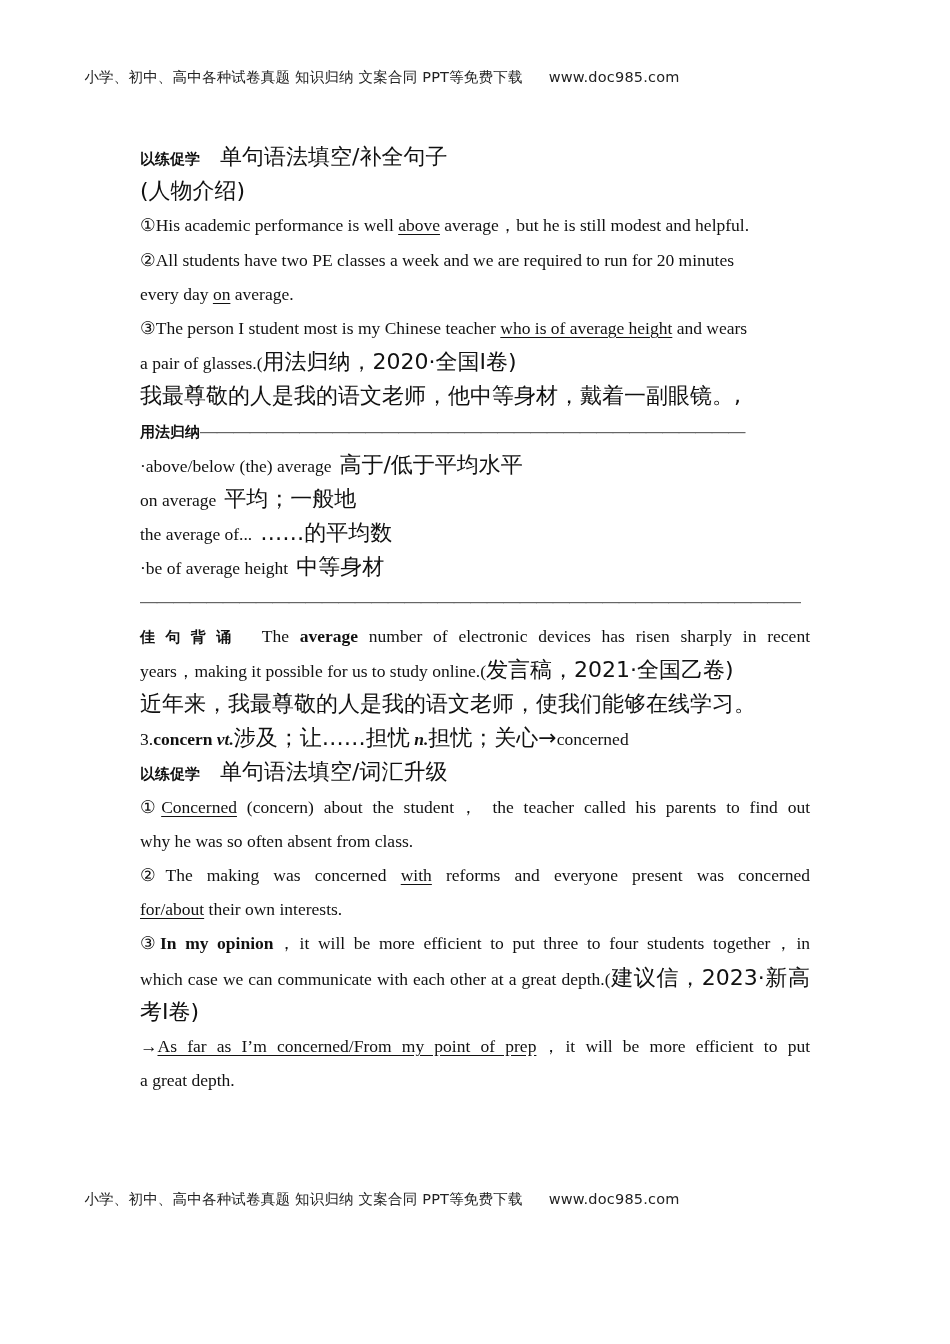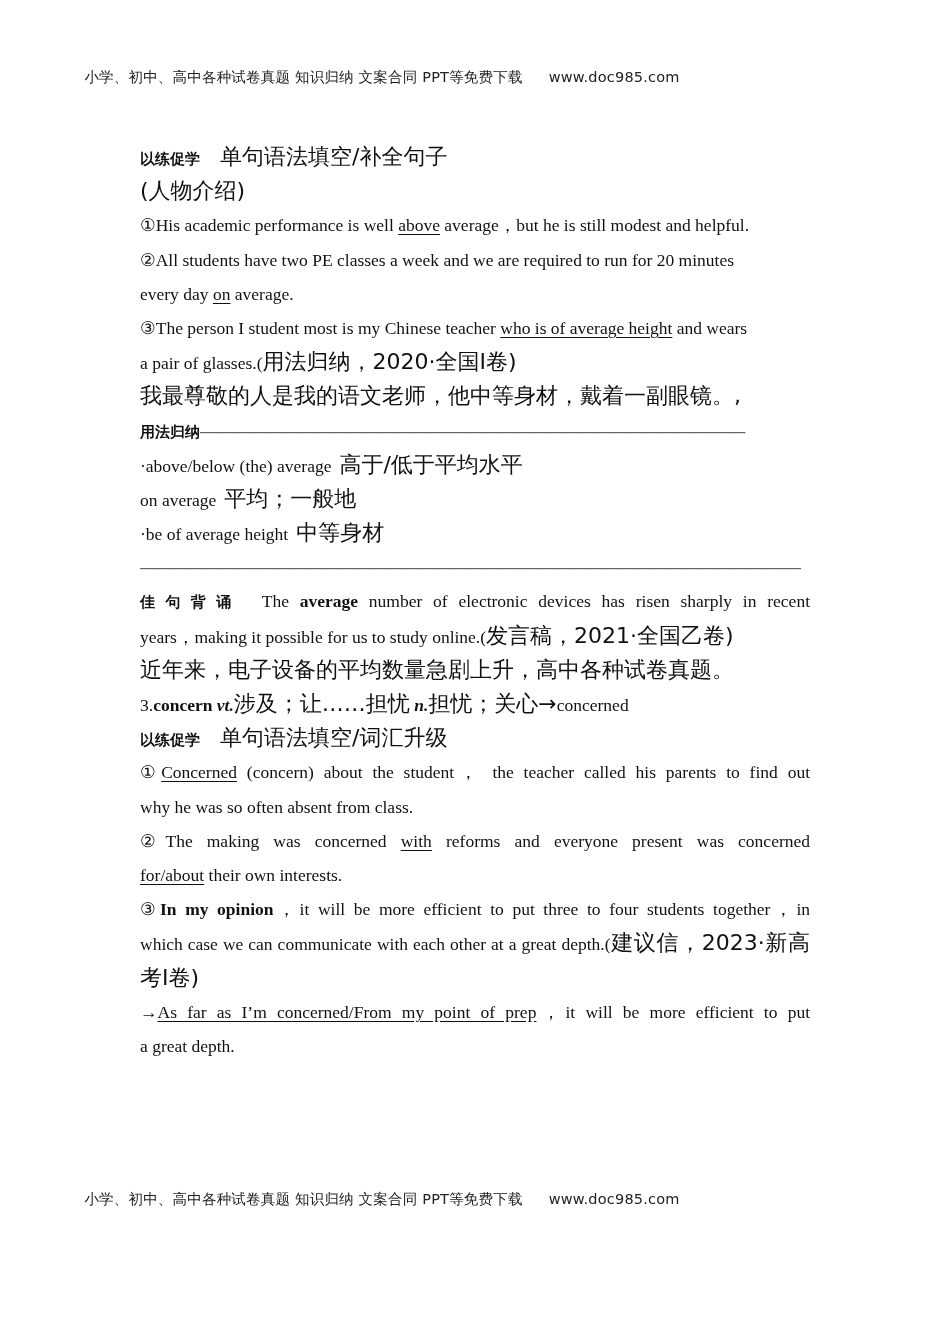--- a/index.html
+++ b/index.html
@@ -74,34 +74,37 @@
   <div class="line">
     <span class="cjk-b">用法归纳</span><span class="dashes">—————————————————————————————————</span>
   </div>
   <div class="line">
     <span>·above/below (the) average</span><span class="sm"></span><span class="cjk">高于/低于平均水平</span>
   </div>
   <div class="line">
     <span>on average</span><span class="sm"></span><span class="cjk">平均；一般地</span>
   </div>
   <div class="line">
+    <span>the average of...</span><span class="sm"></span><span class="cjk">……的平均数</span>
+  </div>
+  <div class="line">
     <span>·be of average height</span><span class="sm"></span><span class="cjk">中等身材</span>
   </div>
   <div class="line">
     <span class="dashes">————————————————————————————————————————</span>
   </div>
 
   <div class="line just">
     <span class="cjk-b spaced">佳句背诵</span><span class="gap"></span><span>The </span><span class="b">average</span><span> number of electronic devices has risen sharply in recent</span>
   </div>
   <div class="line">
     <span>years，making it possible for us to study online.(</span><span class="cjk">发言稿</span><span class="cjk">，2021·全国乙卷)</span>
   </div>
   <div class="line">
-    <span class="cjk">近年来，电子设备的平均数量急剧上升，高中各种试卷真题。</span>
+    <span class="cjk">近年来，我最尊敬的人是我的语文老师，使我们能够在线学习。</span>
   </div>
 
   <div class="line">
     <span>3.</span><span class="b">concern</span> <span class="b i">vt.</span><span class="cjk">涉及；让……担忧</span> <span class="b i">n.</span><span class="cjk">担忧；关心→</span><span>concerned</span>
   </div>
 
   <div class="line">
     <span class="cjk-b">以练促学</span><span class="gap"></span><span class="cjk">单句语法填空/词汇升级</span>
   </div>
 

